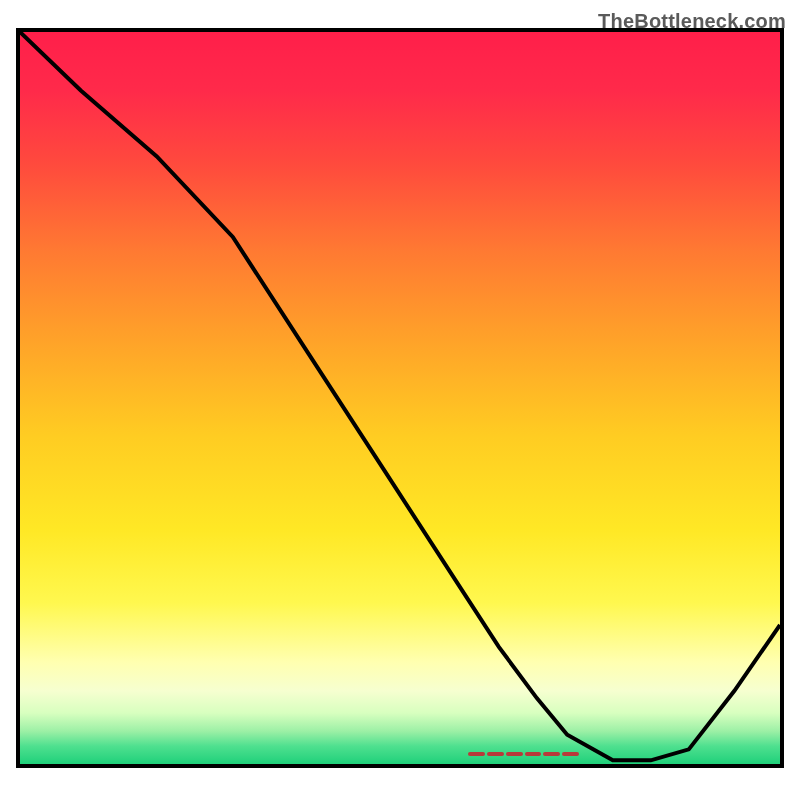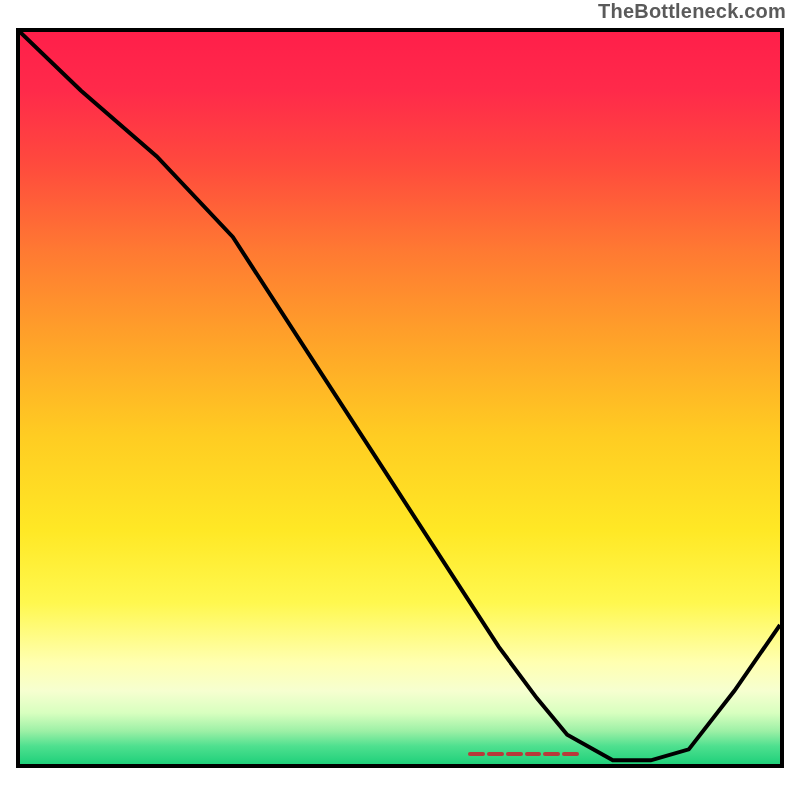--- a/index.html
+++ b/index.html
@@ -11,21 +11,21 @@
     overflow: hidden;
     font-family: Arial, Helvetica, sans-serif;
   }
   .stage {
     position: relative;
     width: 800px;
     height: 800px;
   }
   .watermark {
     position: absolute;
-    top: 0;
+    top: 10px;
     right: 14px;
     color: #5a5a5a;
     font-size: 20px;
     font-weight: 600;
     letter-spacing: 0.2px;
   }
   .plot-outer {
     position: absolute;
     left: 16px;
     top: 28px;

